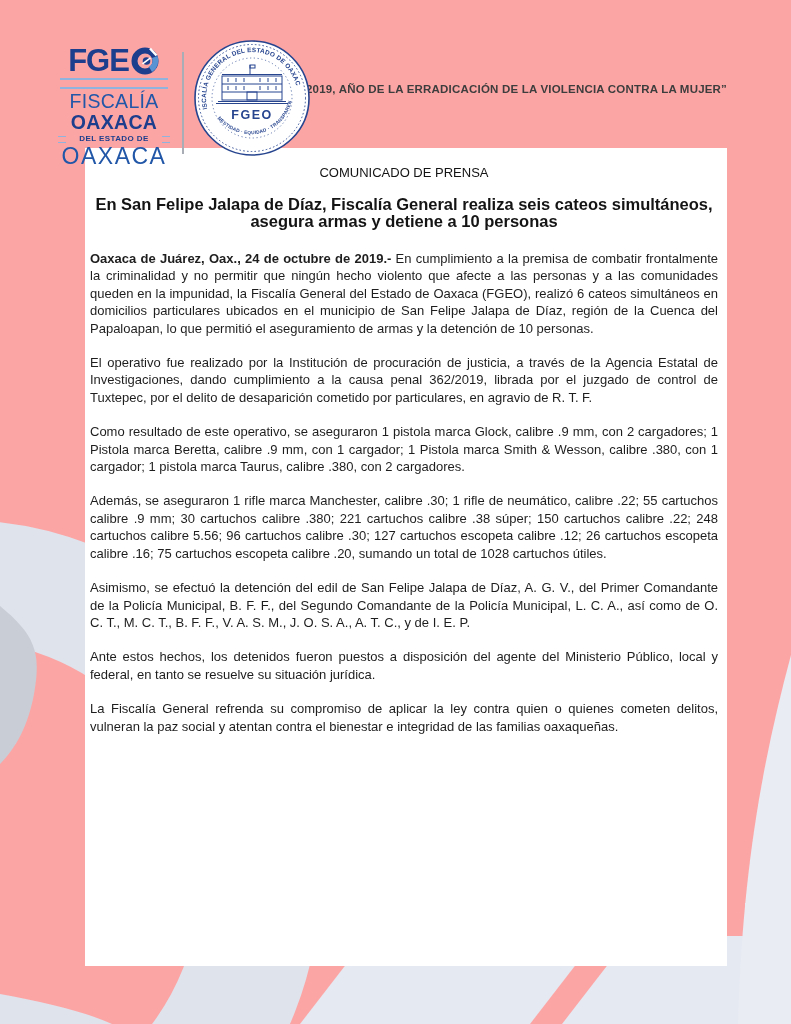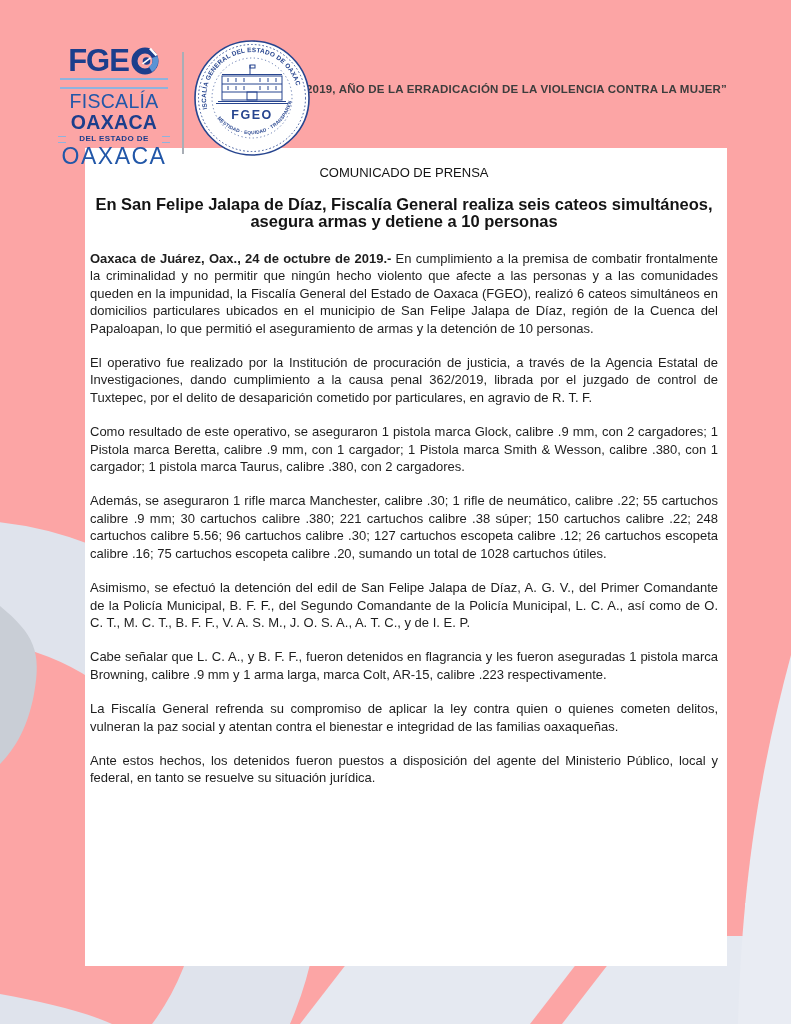--- a/index.html
+++ b/index.html
@@ -118,20 +118,19 @@
     <p class="body-p"><span class="p-lead">Oaxaca de Juárez, Oax., 24 de octubre de 2019.- </span><span>En cumplimiento a la premisa de combatir frontalmente la criminalidad y no permitir que ningún hecho violento que afecte a las personas y a las comunidades queden en la impunidad, la Fiscalía General del Estado de Oaxaca (FGEO), realizó 6 cateos simultáneos en domicilios particulares ubicados en el municipio de San Felipe Jalapa de Díaz, región de la Cuenca del Papaloapan, lo que permitió el aseguramiento de armas y la detención de 10 personas.</span></p>
 
     <p class="body-p"><span>El operativo fue realizado por la Institución de procuración de justicia, a través de la Agencia Estatal de Investigaciones, dando cumplimiento a la causa penal 362/2019, librada por el juzgado de control de Tuxtepec, por el delito de desaparición cometido por particulares, en agravio de R. T. F.</span></p>
 
     <p class="body-p"><span>Como resultado de este operativo, se aseguraron 1 pistola marca Glock, calibre .9 mm, con 2 cargadores; 1 Pistola marca Beretta, calibre .9 mm, con 1 cargador; 1 Pistola marca Smith &amp; Wesson, calibre .380, con 1 cargador; 1 pistola marca Taurus, calibre .380, con 2 cargadores.</span></p>
 
     <p class="body-p"><span>Además, se aseguraron 1 rifle marca Manchester, calibre .30; 1 rifle de neumático, calibre .22; 55 cartuchos calibre .9 mm; 30 cartuchos calibre .380; 221 cartuchos calibre .38 súper; 150 cartuchos calibre .22; 248 cartuchos calibre 5.56; 96 cartuchos calibre .30; 127 cartuchos escopeta calibre .12; 26 cartuchos escopeta calibre .16; 75 cartuchos escopeta calibre .20, sumando un total de 1028 cartuchos útiles.</span></p>
 
     <p class="body-p"><span>Asimismo, se efectuó la detención del edil de San Felipe Jalapa de Díaz, A. G. V., del Primer Comandante de la Policía Municipal, B. F. F., del Segundo Comandante de la Policía Municipal, L. C. A., así como de O. C. T., M. C. T., B. F. F., V. A. S. M., J. O. S. A., A. T. C., y de I. E. P.</span></p>
 
-    <p class="body-p"><span>Cabe señalar que L. C. A., y B. F. F., fueron detenidos en flagrancia y les fueron aseguradas 1 pistola marca Browning, calibre .9 mm y 1 arma larga, marca Colt, AR-15, calibre .223 respectivamente.</span></p>
+
+    <p class="body-p"><span>Ante estos hechos, los detenidos fueron puestos a disposición del agente del Ministerio Público, local y federal, en tanto se resuelve su situación jurídica.</span></p>
 
     <p class="body-p"><span>La Fiscalía General refrenda su compromiso de aplicar la ley contra quien o quienes cometen delitos, vulneran la paz social y atentan contra el bienestar e integridad de las familias oaxaqueñas.</span></p>
-
-    <p class="body-p"><span>Ante estos hechos, los detenidos fueron puestos a disposición del agente del Ministerio Público, local y federal, en tanto se resuelve su situación jurídica.</span></p>
   </div>
 
 </div>
 
 </body></html>

